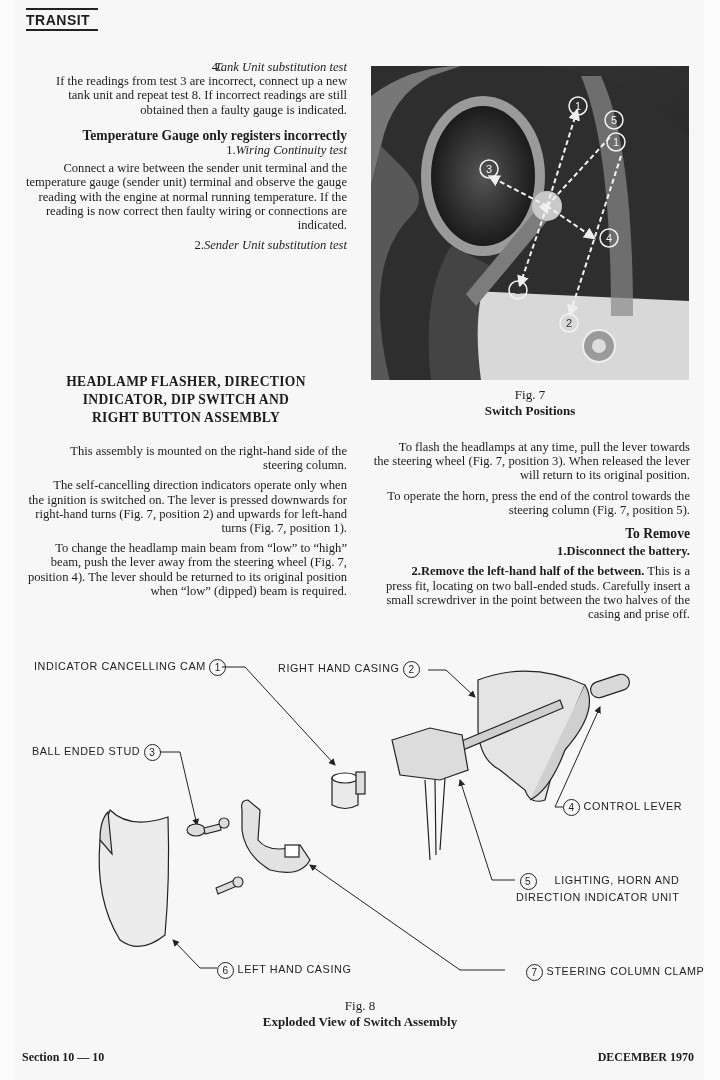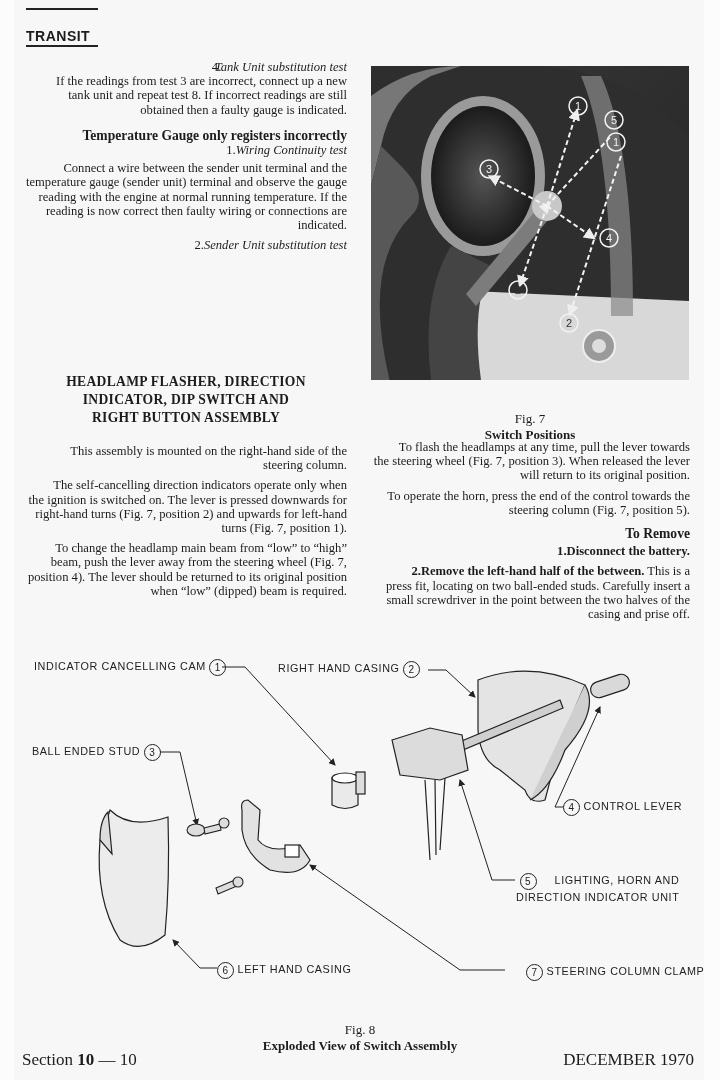--- a/index.html
+++ b/index.html
@@ -1,32 +1,32 @@
 <!DOCTYPE html>
 <html><head>
 <meta charset="utf-8">
 <style>
   html, body { margin:0; padding:0; }
   body { width:720px; height:1080px; background:#fcfcfc; position:relative; overflow:hidden;
          font-family:"Liberation Serif","DejaVu Serif",serif; color:#1c1c1c; }
   .page-edge { position:absolute; left:14px; top:0; width:690px; height:1080px; background:#f7f7f7; }
   .hdr { position:absolute; left:26px; top:8px; width:72px; }
   .hdr .rule { height:2px; background:#222; }
-  .hdr .t { font-family:"Liberation Sans","DejaVu Sans",sans-serif; font-weight:bold; font-size:14px; letter-spacing:0.5px; padding:2px 0 1px;margin-top:16px; }
+  .hdr .t { font-family:"Liberation Sans","DejaVu Sans",sans-serif; font-weight:bold; font-size:14px; letter-spacing:0.5px; padding:2px 0 1px; }
   .col { position:absolute; font-size:12.6px; line-height:14.2px; text-align:justify; }
   .col p { margin:0; text-indent:13px;text-align:right; }
   .col .gap { height:6px; }
   .num-it { font-style:italic; margin:0; }
   .num-it .n { font-style:normal; display:inline-block; width:16px; }
   .sub-h { font-weight:bold; font-size:13.6px; margin:0; text-align:left; }
   .sec-h { font-weight:bold; font-size:13.6px; line-height:18px; text-align:center; letter-spacing:0.3px; }
-  .cap { position:absolute; text-align:center; font-size:13px; line-height:16px;margin-top:24px; }
+  .cap { position:absolute; text-align:center; font-size:13px; line-height:16px; }
   .cap b { display:block; }
   .photo { position:absolute; left:371px; top:66px; width:318px; height:314px; background:#2a2a2a; overflow:hidden; }
-  .foot { position:absolute; top:1050px; font-size:17px; }
+  .foot { position:absolute; top:1050px; font-size:12px;font-weight:bold; }
   .lbl { position:absolute; font-family:"Liberation Sans","DejaVu Sans",sans-serif; font-size:10.8px; letter-spacing:0.6px; color:#222; white-space:nowrap; }
   .circ { display:inline-block; width:15px; height:15px; border:1.3px solid #222; border-radius:50%; text-align:center; line-height:15px; font-size:10px; vertical-align:middle; }
   svg text { font-family:"Liberation Sans","DejaVu Sans",sans-serif; }
 </style>
 </head>
 <body>
 
 <div class="page-edge"></div>
 
 <div class="hdr">

